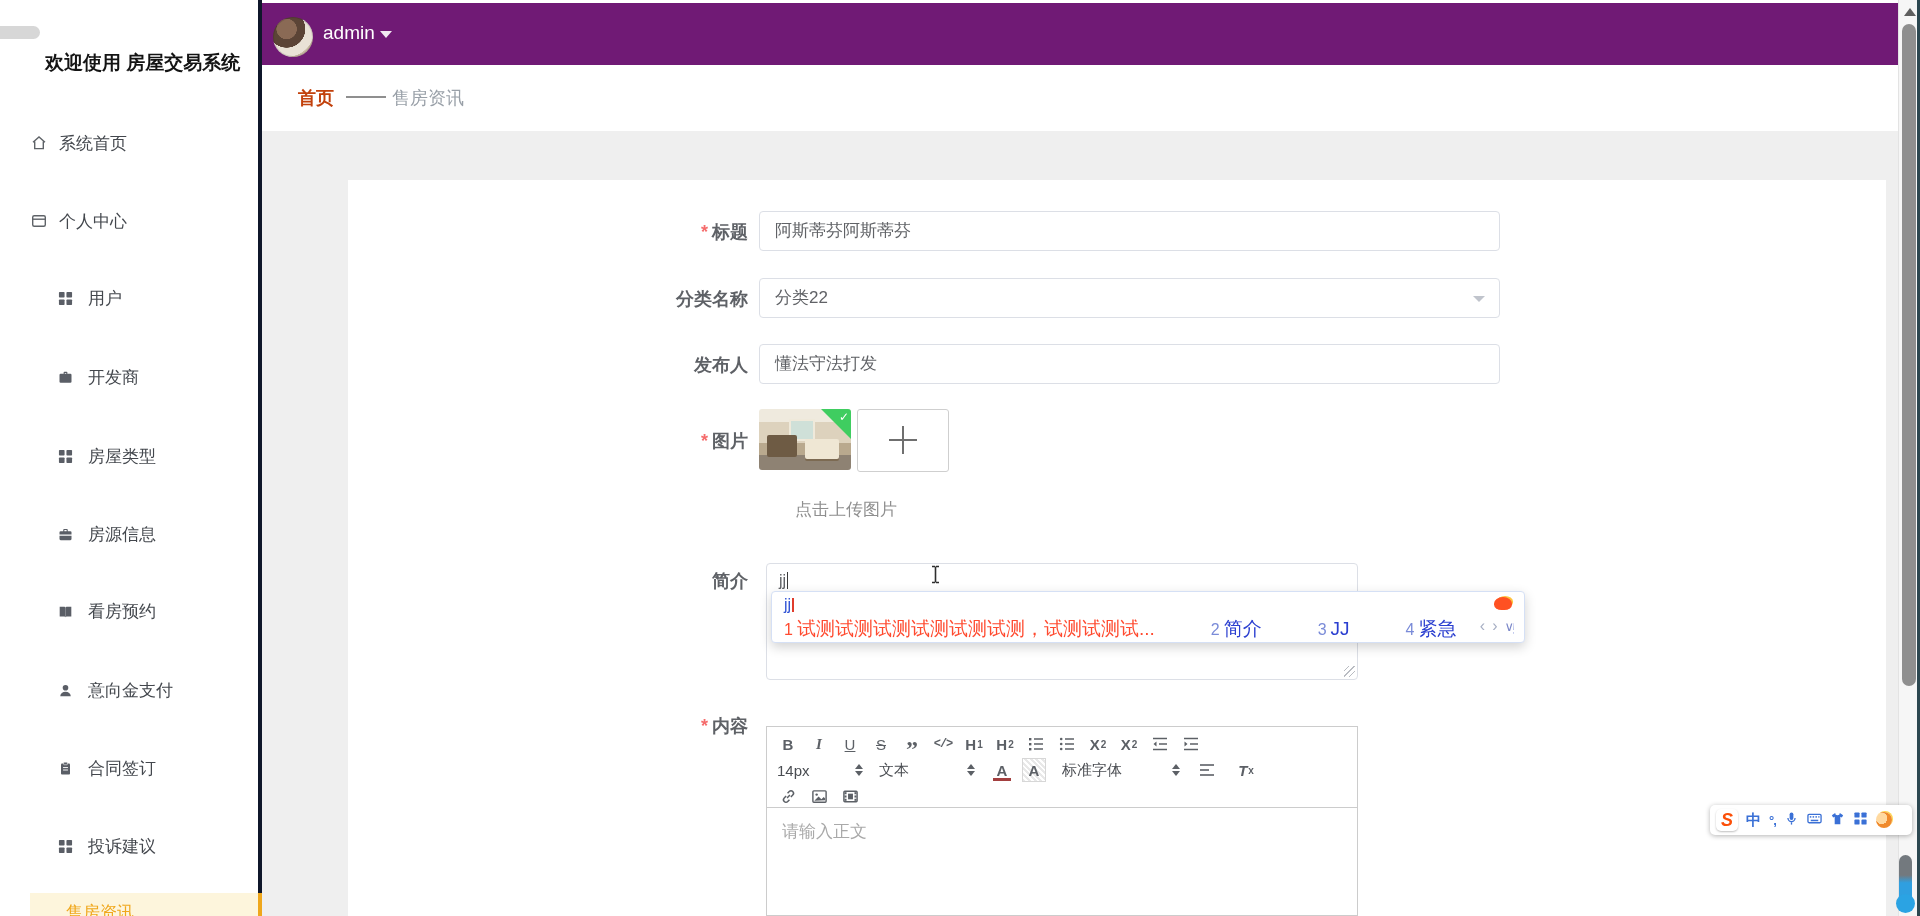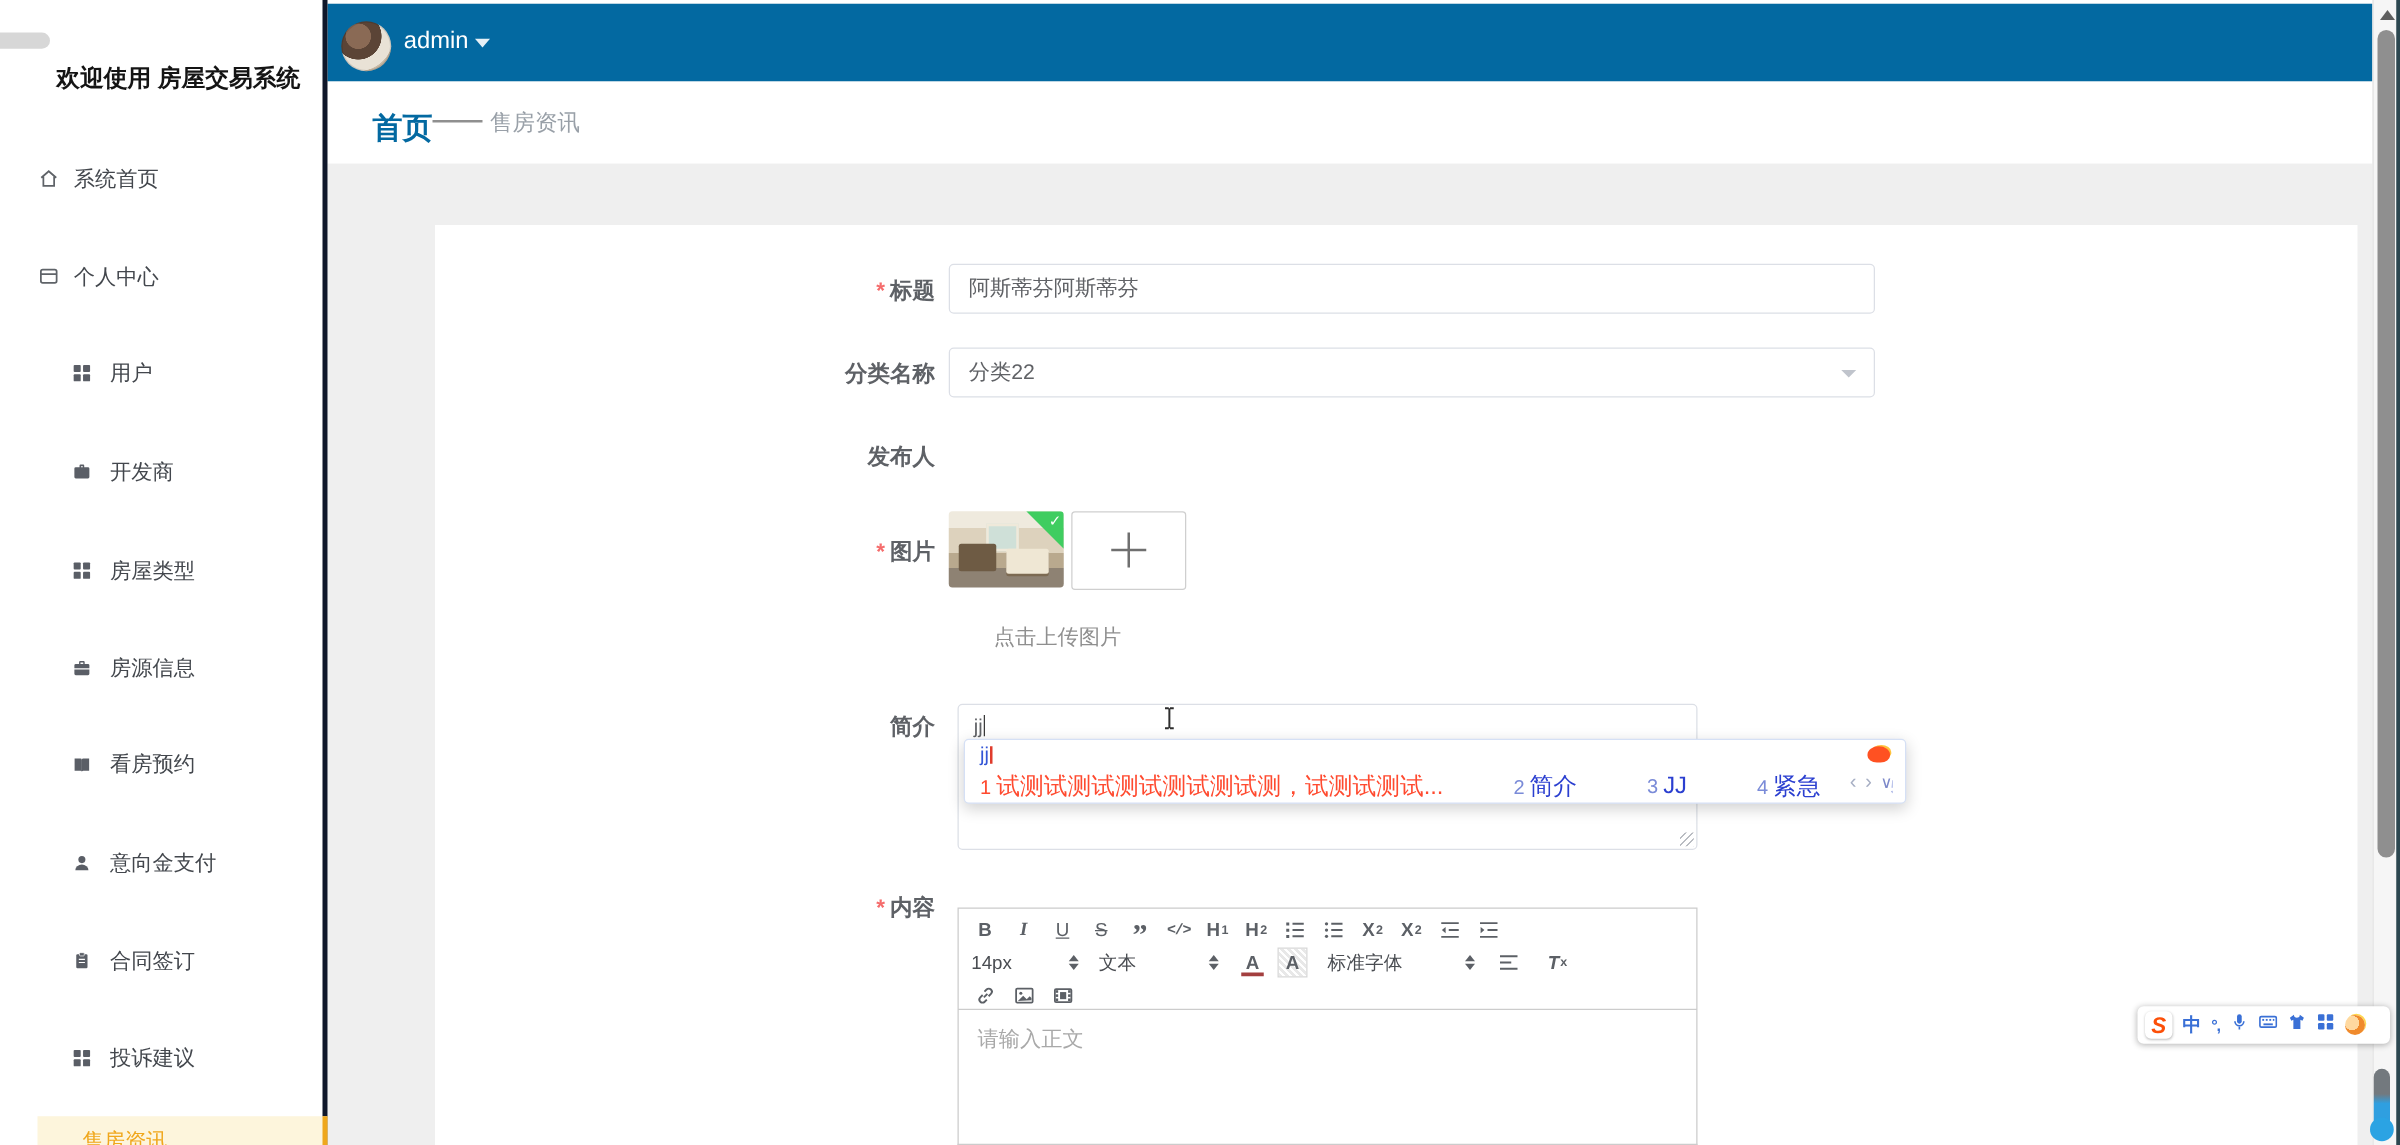--- a/index.html
+++ b/index.html
@@ -16,28 +16,28 @@
   .side-item{height:26px;display:flex;align-items:center;color:#43474d;font-size:17px;cursor:pointer;white-space:nowrap;}
   .side-item .ic{display:inline-flex;width:18px;height:18px;margin-right:11px;align-items:center;justify-content:center;}
   .side-item.group{left:30px;}
   .side-item.sub{left:56px;}
   .side-item.sub .ic{margin-right:14px;}
   #active-item{left:30px;top:893px;width:228px;height:23px;background:#fdf5dc;border-right:4px solid #efa71c;overflow:hidden;z-index:6;}
   #active-item .lbl{position:absolute;left:36px;top:8px;color:#f0a71c;font-size:17px;}
   .corner-pill{left:-12px;top:26px;width:52px;height:13px;border-radius:7px;background:#d7d7d7;}
   
   #topstrip{left:258px;top:0;width:1640px;height:3px;background:#fff;}
-  #header{left:258px;top:3px;width:1640px;height:62px;background:#0369a1;z-index:4;}
+  #header{left:258px;top:3px;width:1640px;height:62px;background:#701a75;z-index:4;}
   #avatar{left:15px;top:14px;width:40px;height:40px;border-radius:50%;
     background:radial-gradient(circle at 34% 30%,#8a6a55 0 26%,#5b4436 27% 48%,#e9e2d6 49% 72%,#c9b9a4 73% 100%);
     box-shadow:inset 0 0 0 1px rgba(0,0,0,.12);}
   #admin-name{left:65px;top:19px;color:#fff;font-size:19px;}
   #admin-caret{left:122px;top:28px;width:0;height:0;border-left:6px solid transparent;border-right:6px solid transparent;border-top:7px solid #fff;opacity:.9;}
   #breadcrumb{left:258px;top:65px;width:1640px;height:66px;background:#fff;}
-  #bc-home{left:40px;top:21px;color:#0369a1;font-weight:700;font-size:24px;}
+  #bc-home{left:40px;top:21px;color:#c2410c;font-weight:700;font-size:18px;}
   #bc-dash{left:88px;top:31px;width:40px;height:2px;background:#8f8f8f;}
   #bc-current{left:134px;top:21px;color:#99a0a8;font-size:18px;}
   
   #content-bg{left:258px;top:131px;width:1640px;height:785px;background:#efefef;}
   #card{left:348px;top:180px;width:1538px;height:736px;background:#fff;}
   .f-label{position:absolute;left:160px;width:240px;text-align:right;font-size:18px;font-weight:700;color:#5e6166;white-space:nowrap;}
   .req{color:#f56c6c;margin-right:4px;font-weight:700;}
   .inp{position:absolute;left:411px;width:741px;height:40px;border:1px solid #dcdfe6;border-radius:4px;background:#fff;
        font-size:17px;color:#606266;line-height:38px;padding:0 15px;box-sizing:border-box;}
   .sel-caret{position:absolute;left:1125px;width:0;height:0;border-left:6px solid transparent;border-right:6px solid transparent;border-top:6px solid #c0c4cc;}
@@ -267,20 +267,21 @@
   </div>
   <div class="f-label" style="top:534px">
     <span class="req">*</span><span>内容</span>
   </div>
 
   <div class="inp" style="top:31px">阿斯蒂芬阿斯蒂芬</div>
 
   <div class="inp" style="top:98px">分类22</div>
   <div class="sel-caret" style="top:116px"></div>
 
+  <div class="inp" style="top:164px">懂法守法打发</div>
 
   <div id="thumb" class="abs">
     <span class="window"></span>
     <span class="furn1"></span>
     <span class="furn2"></span>
     <span class="corner"></span>
     <span class="check">✓</span>
   </div>
   <div id="plus-box" class="abs">
     <span class="ph"></span>

